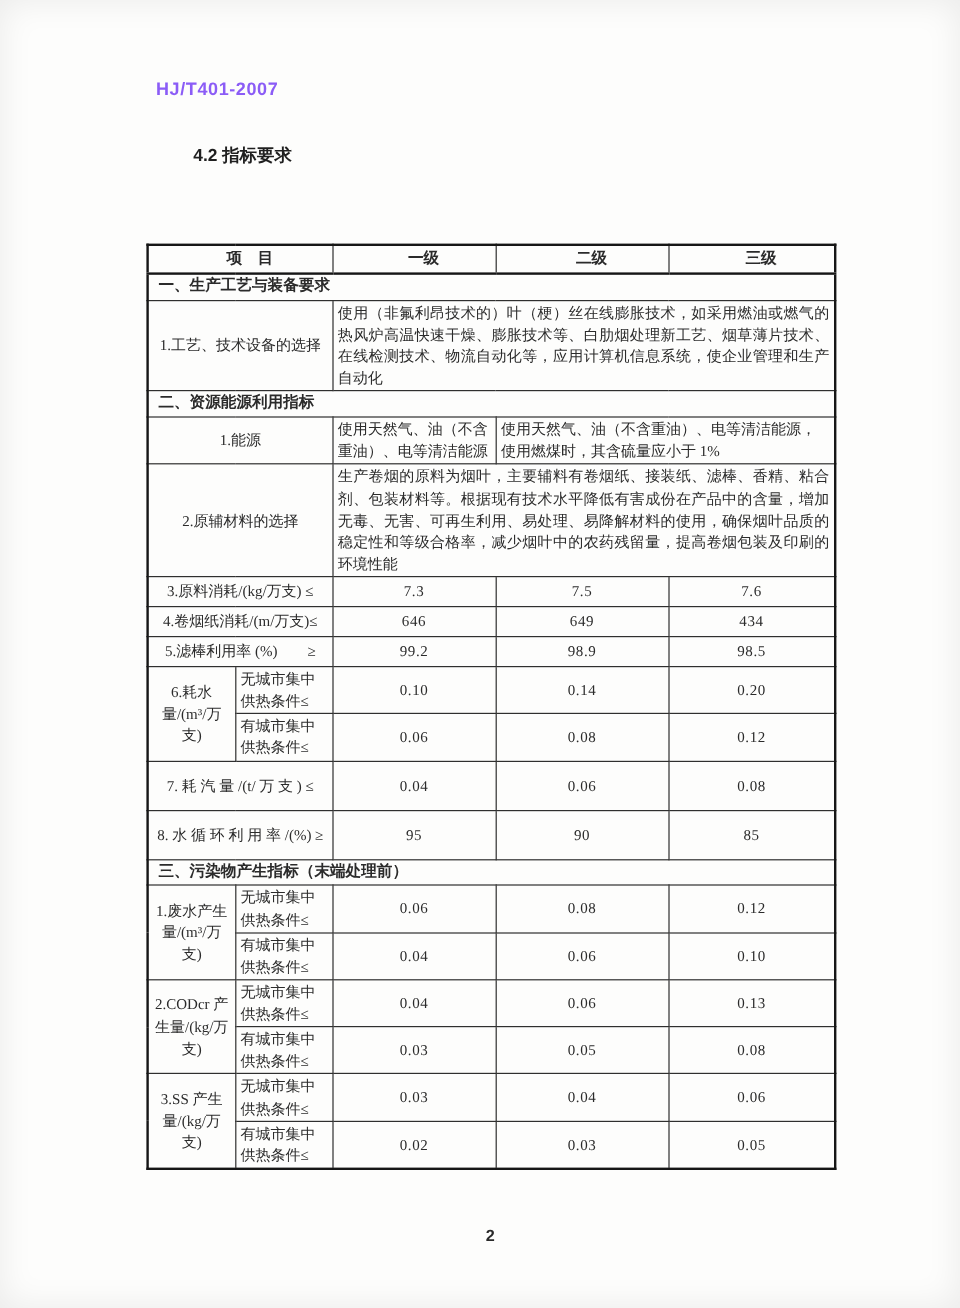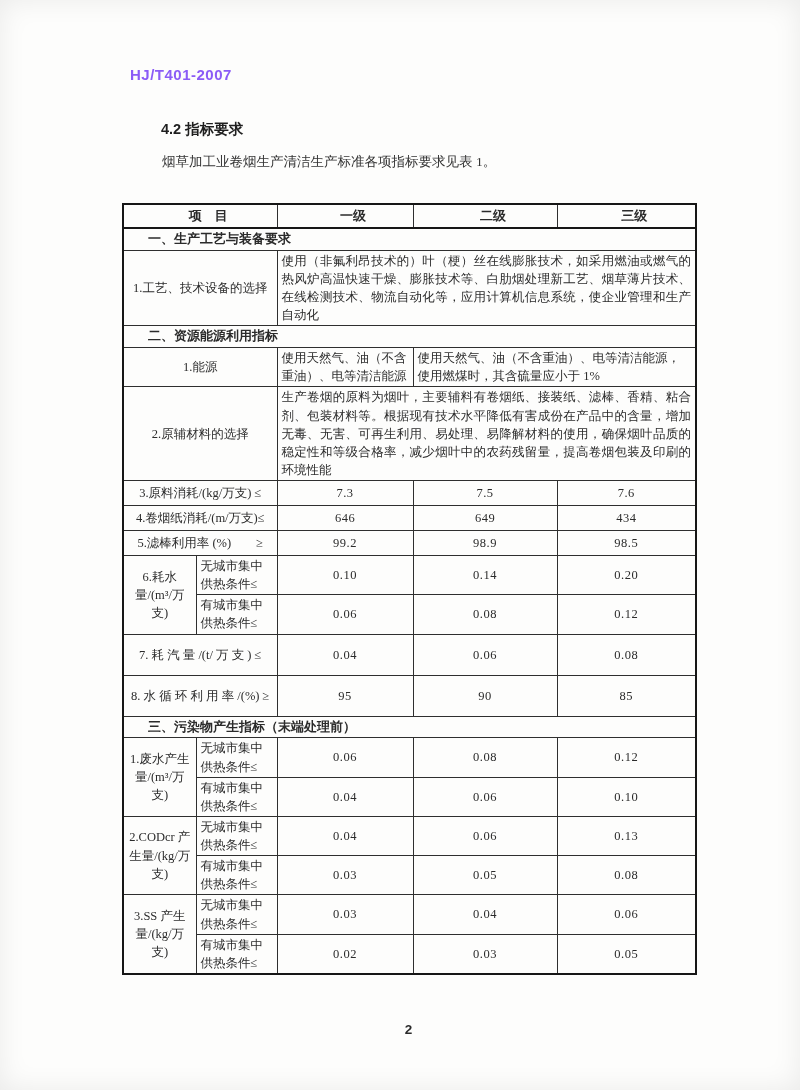--- a/index.html
+++ b/index.html
@@ -40,26 +40,26 @@
     position:absolute; left:122px; top:203px; width:573px; z-index:1;
     border-collapse:collapse; table-layout:fixed;
     border:2px solid #161616;
   }
   table.spec td {
     border:1px solid #2f2f2f; font-size:12.5px; color:#2b2b2b;
     vertical-align:middle; padding:1px 4px; line-height:1.45;
     overflow:hidden;
   }
   tr.th-row td {
-    font-family:Liberation Sans, sans-serif; font-weight:bold;
+    font-family:Liberation Mono, monospace; font-weight:bold;
     text-align:center; font-size:13px; border-bottom:2px solid #161616;padding-left:20px;
   }
   tr.section-row td {
-    font-family:Liberation Serif, serif; font-weight:bold;
-    text-align:left; padding-left:24px; font-size:13px;
+    font-family:Liberation Mono, monospace; font-weight:bold;
+    text-align:left; padding-left:8px; font-size:13px;
   }
   td.val { text-align:center; letter-spacing:0.5px; }
   td.lbl { text-align:center; padding-left:6px; }
   td.subl { text-align:left; padding:2px 5px; line-height:1.55; }
   td.longtext { text-align:justify; padding:4px 9px; line-height:1.78; }
   
   .h24{height:24px} .h22{height:22px} .h21{height:21px} .h72{height:72px}
   .h39{height:39px} .h75{height:75px} .h25{height:25px} .h38{height:38px}
   .h41{height:41px} .h40{height:40px}
   .page-number {
@@ -71,21 +71,20 @@
 </head>
 <body>
 
 <div class="page">
 
 
   <div class="doc-number">HJ/T401-2007</div>
 
   <div class="sec-heading">4.2 指标要求</div>
 
-  <div class="intro">烟草加工业卷烟生产清洁生产标准各项指标要求见表 1。</div>
 
 
   <table class="spec">
     <colgroup>
       <col style="width:73px">
         <col style="width:81px">
         <col style="width:136px">
         <col style="width:144px">
         <col style="width:139px">
     </colgroup>

